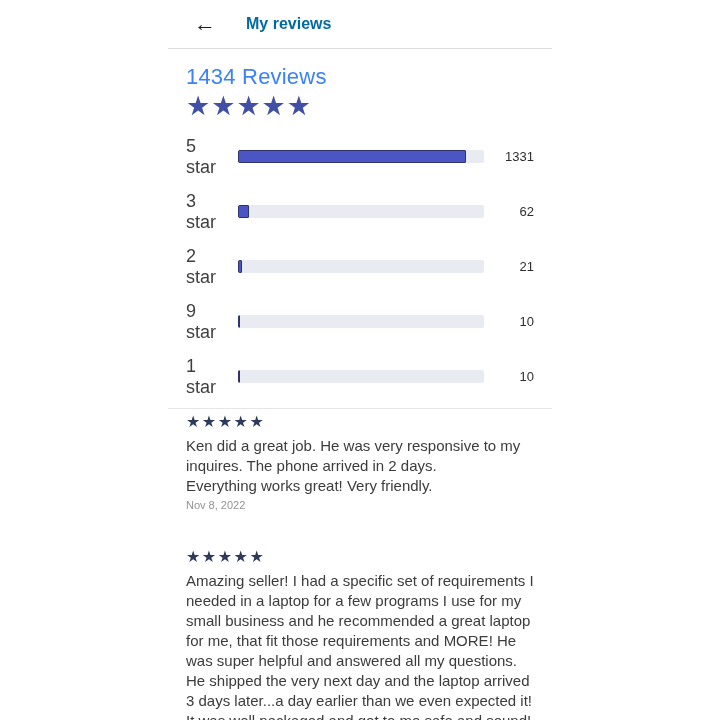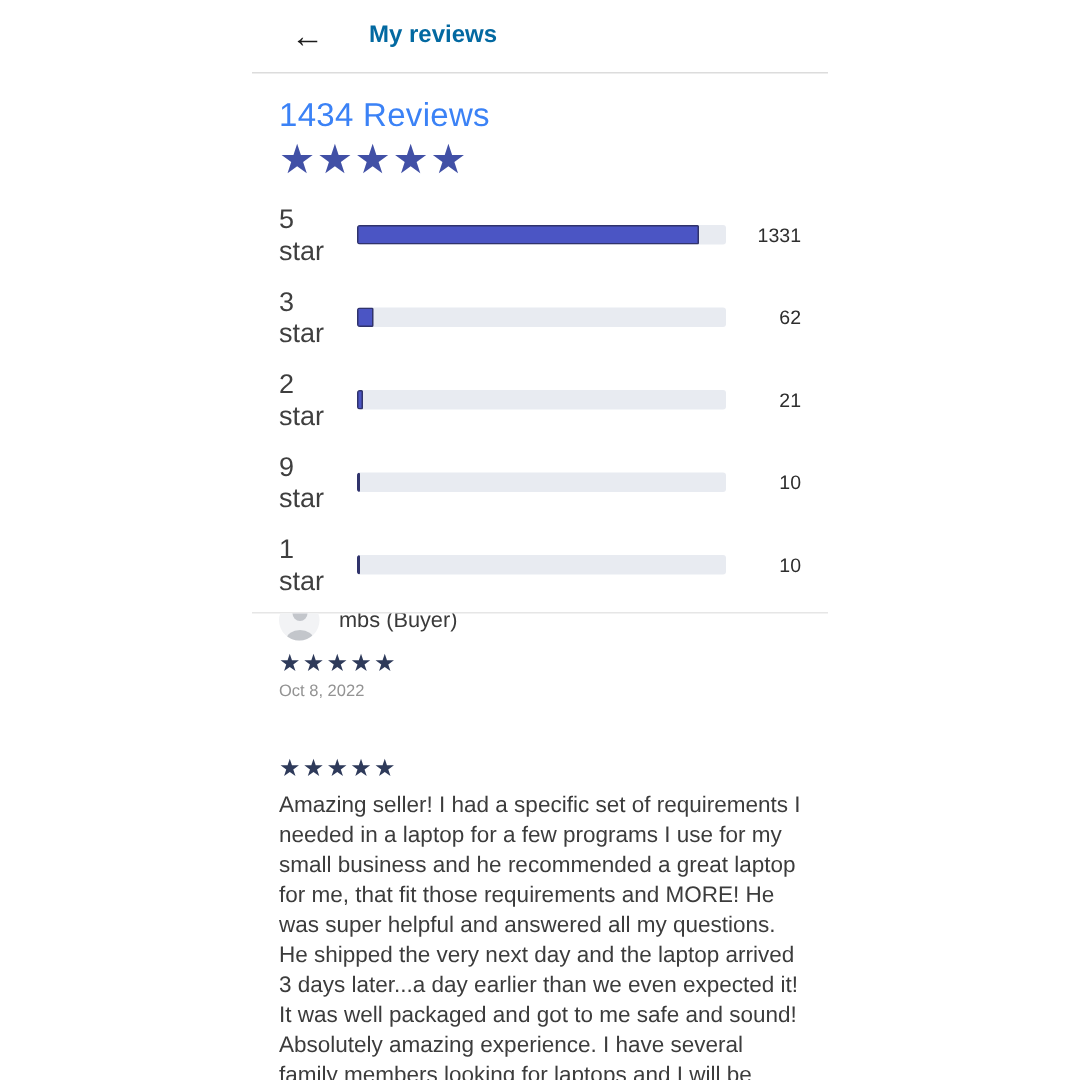--- a/index.html
+++ b/index.html
@@ -103,28 +103,24 @@
     <span class="bar-track">
             <span class="bar-fill" style="width: 0.8%; background: rgb(75, 85, 196);"></span>
           </span>
     <span class="bar-count">10</span>
   </div>
 </div>
   </section>
 
   <section class="reviews" id="reviews">
   <article class="review clipped">
-    <div class="head-clip">
-      <div class="review-head">
-        <span class="avatar"></span>
-        <span class="author">mbs (Buyer)</span>
-      </div>
-    </div>
     <div class="small-stars">★★★★★</div>
-    <div class="review-date">Oct 8, 2022</div>
+    <p class="review-body">Ken did a great job.  He was very responsive to my inquires.  The phone arrived in 2 days.
+Everything works great!  Very friendly.</p>
+    <div class="review-date">Nov 8, 2022</div>
   </article>
 
   <article class="review">
     <div class="small-stars">★★★★★</div>
     <p class="review-body">Amazing seller! I had a specific set of requirements I needed in a laptop for a few programs I use for my small business and he recommended a great laptop for me, that fit those requirements and MORE! He was super helpful and answered all my questions. He shipped the very next day and the laptop arrived 3 days later...a day earlier than we even expected it! It was well packaged and got to me safe and sound! Absolutely amazing experience. I have several family members looking for laptops and I will be sending them all his way!
 
 Thank you again!! :)</p>
 
   </article>
 </section>

